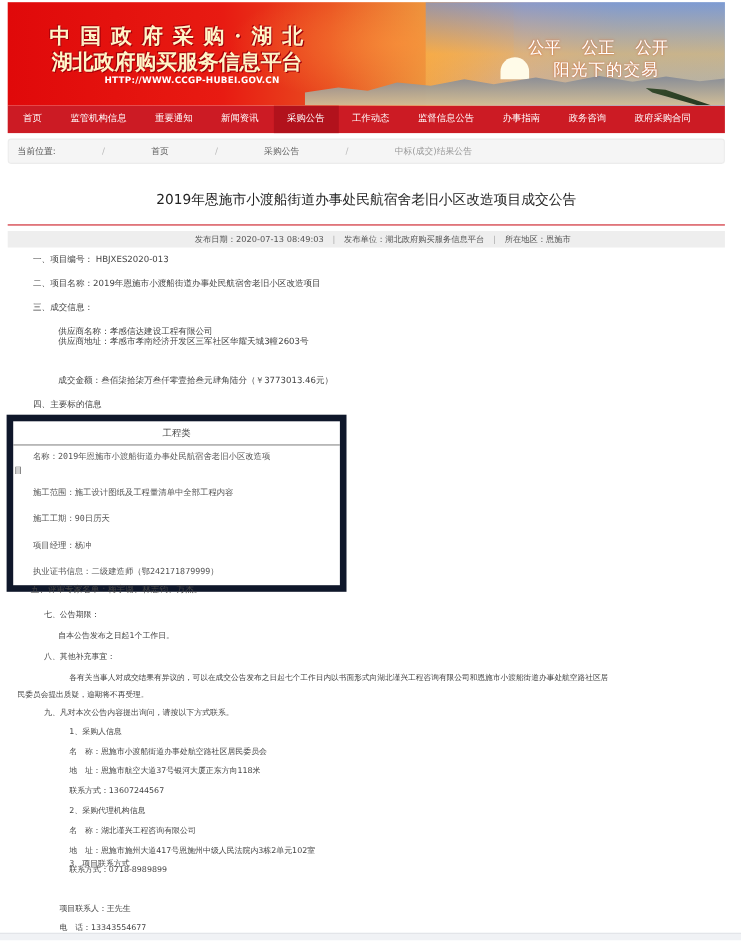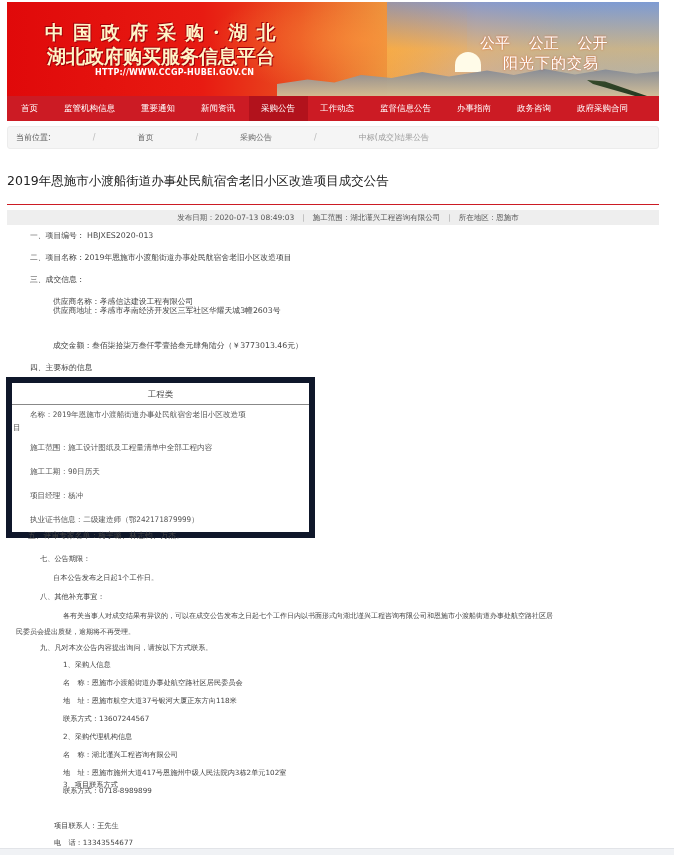--- a/index.html
+++ b/index.html
@@ -67,21 +67,21 @@
   .crumb {
     margin-top: 5px; height: 23px; background: #f5f5f5; border: 1px solid #ececec; border-radius: 3px;
     display: flex; align-items: center; padding-left: 8px; font-size: 8px; color: #666; gap: 37px;
   }
   .crumb .sep { color: #bbb; margin: 0 5px; }
   .crumb .lbl { color: #555; }
   .crumb .cur { color: #999; }
 
   
   .title {
-    margin-top: 23px; font-size: 12.5px; color: #222; height: 18px; line-height: 18px;
+    margin-top: 23px; text-align: center; font-size: 12.5px; color: #222; height: 18px; line-height: 18px;
   }
   .rule { margin-top: 14px; height: 1px; background: #cc1b24; }
   .meta {
     margin-top: 5px; height: 15px; background: #eeeeee; font-size: 7.5px; color: #555;
     display: flex; align-items: center; justify-content: center; padding-left: 30px;
   }
   .meta .bar { color: #aaa; margin: 0 8px; }
 
   .content { position: relative; font-size: 7.8px; color: #444; }
   .line { position: absolute; white-space: nowrap; }
@@ -136,21 +136,21 @@
     <span>采购公告</span>
     <span class="sep">/</span>
     <span class="cur">中标(成交)结果公告</span>
   </div>
 
   <div class="title">2019年恩施市小渡船街道办事处民航宿舍老旧小区改造项目成交公告</div>
   <div class="rule"></div>
   <div class="meta">
     <span>发布日期：2020-07-13 08:49:03</span>
     <span class="bar">|</span>
-    <span>施工范围：湖北谨兴工程咨询有限公司</span>
+    <span>发布单位：湖北政府购买服务信息平台</span>
     <span class="bar">|</span>
     <span>所在地区：恩施市</span>
   </div>
 </div>
 
 <div class="content">
   <div class="line" style="left:30px;top:230px">一、项目编号： HBJXES2020-013</div>
   <div class="line" style="left:30px;top:252px">二、项目名称：2019年恩施市小渡船街道办事处民航宿舍老旧小区改造项目</div>
   <div class="line" style="left:30px;top:274px">三、成交信息：</div>
   <div class="line" style="left:53px;top:296px">供应商名称：孝感信达建设工程有限公司</div>

